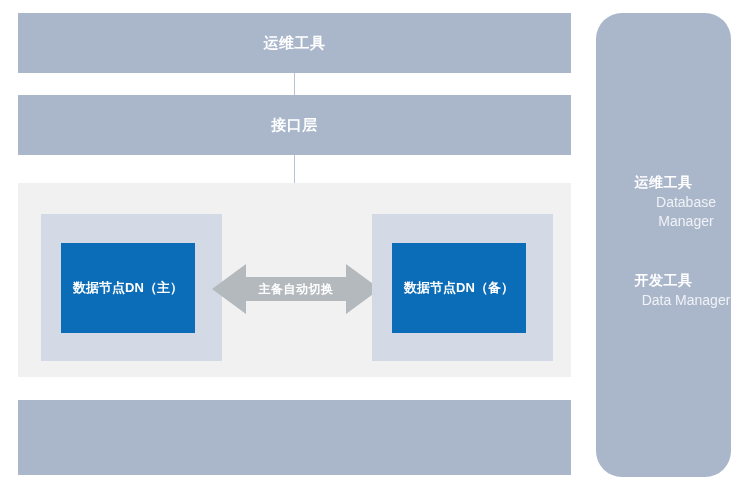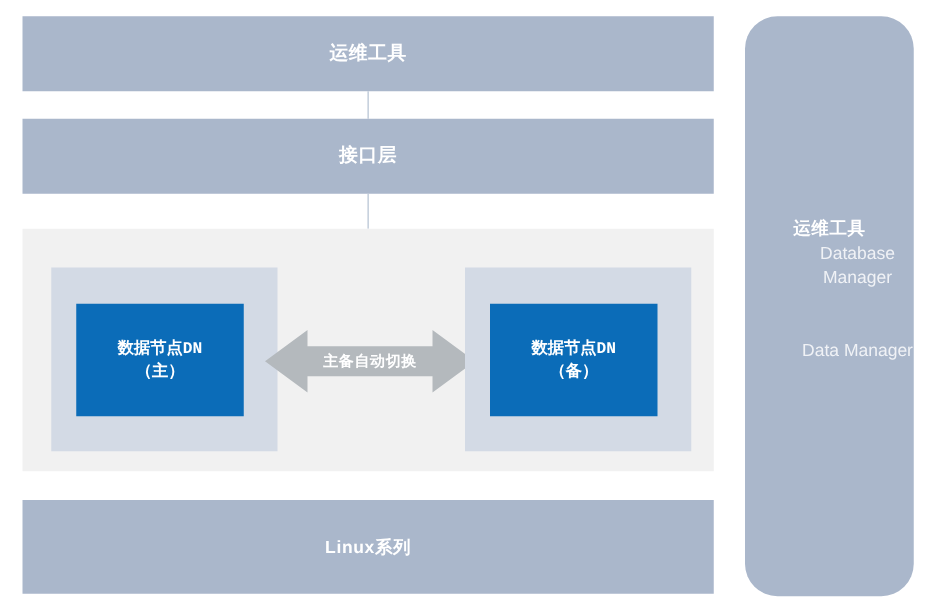--- a/index.html
+++ b/index.html
@@ -91,29 +91,28 @@
 
   
   .node-box {
     position: absolute;
     left: 20px;
     top: 29px;
     width: 134px;
     height: 90px;
     background: #0b6cb8;
     display: flex;
-    flex-direction: column;
+    flex-direction: row;
     align-items: center;
     justify-content: center;
     color: #ffffff;
     font-size: 13px;
     font-weight: bold;
     line-height: 1.5;
     text-align: center;
-    font-family: Liberation Mono, monospace;
   }
   .node-box .node-line { display: block; }
 
   
   #switchover-arrow {
     position: absolute;
     left: 194px;
     top: 77px;
     width: 168px;
     height: 58px;
@@ -214,31 +213,31 @@
       <div class="node-box">
         <span class="node-line">数据节点DN</span>
         <span class="node-line">（备）</span>
       </div>
     </div>
 
   </div>
 
   <div class="bar" id="os-bar">
     <div>
-      <span class="os-line">Linux系列</span>
     </div>
   </div>
 
   <div id="tools-sidebar">
 
     <div class="tool-group" id="tool-group-ops">
       <span class="tool-title">运维工具</span>
       <span class="tool-sub">Database</span>
       <span class="tool-sub">Manager</span>
     </div>
 
     <div class="tool-group" id="tool-group-dev">
+      <span class="tool-title">开发工具</span>
       <span class="tool-sub">Data Manager</span>
     </div>
 
   </div>
 
 </div>
 
 </body></html>

